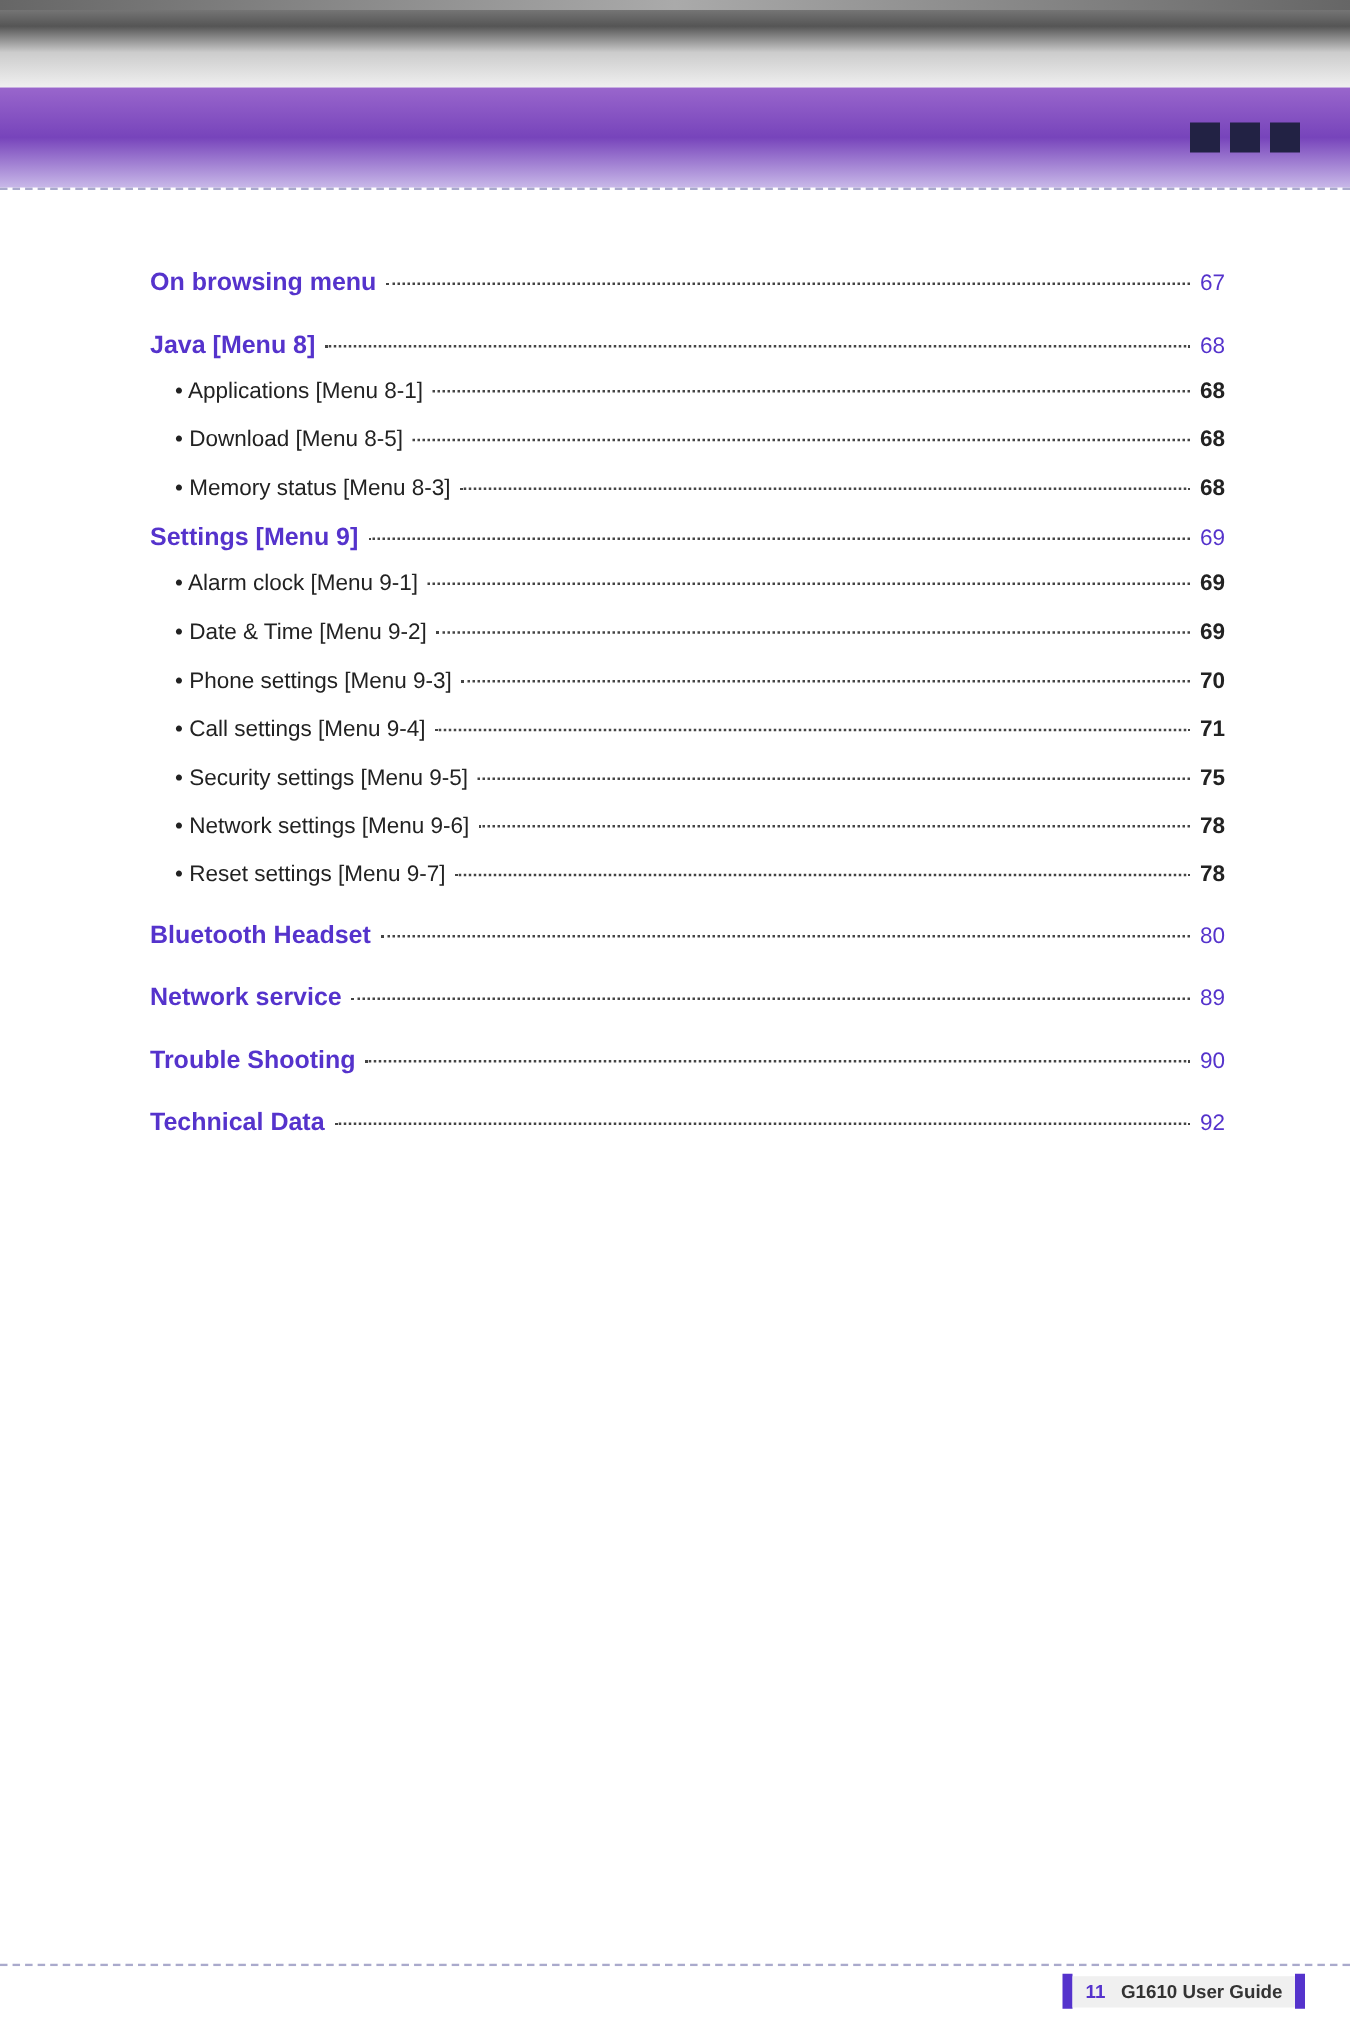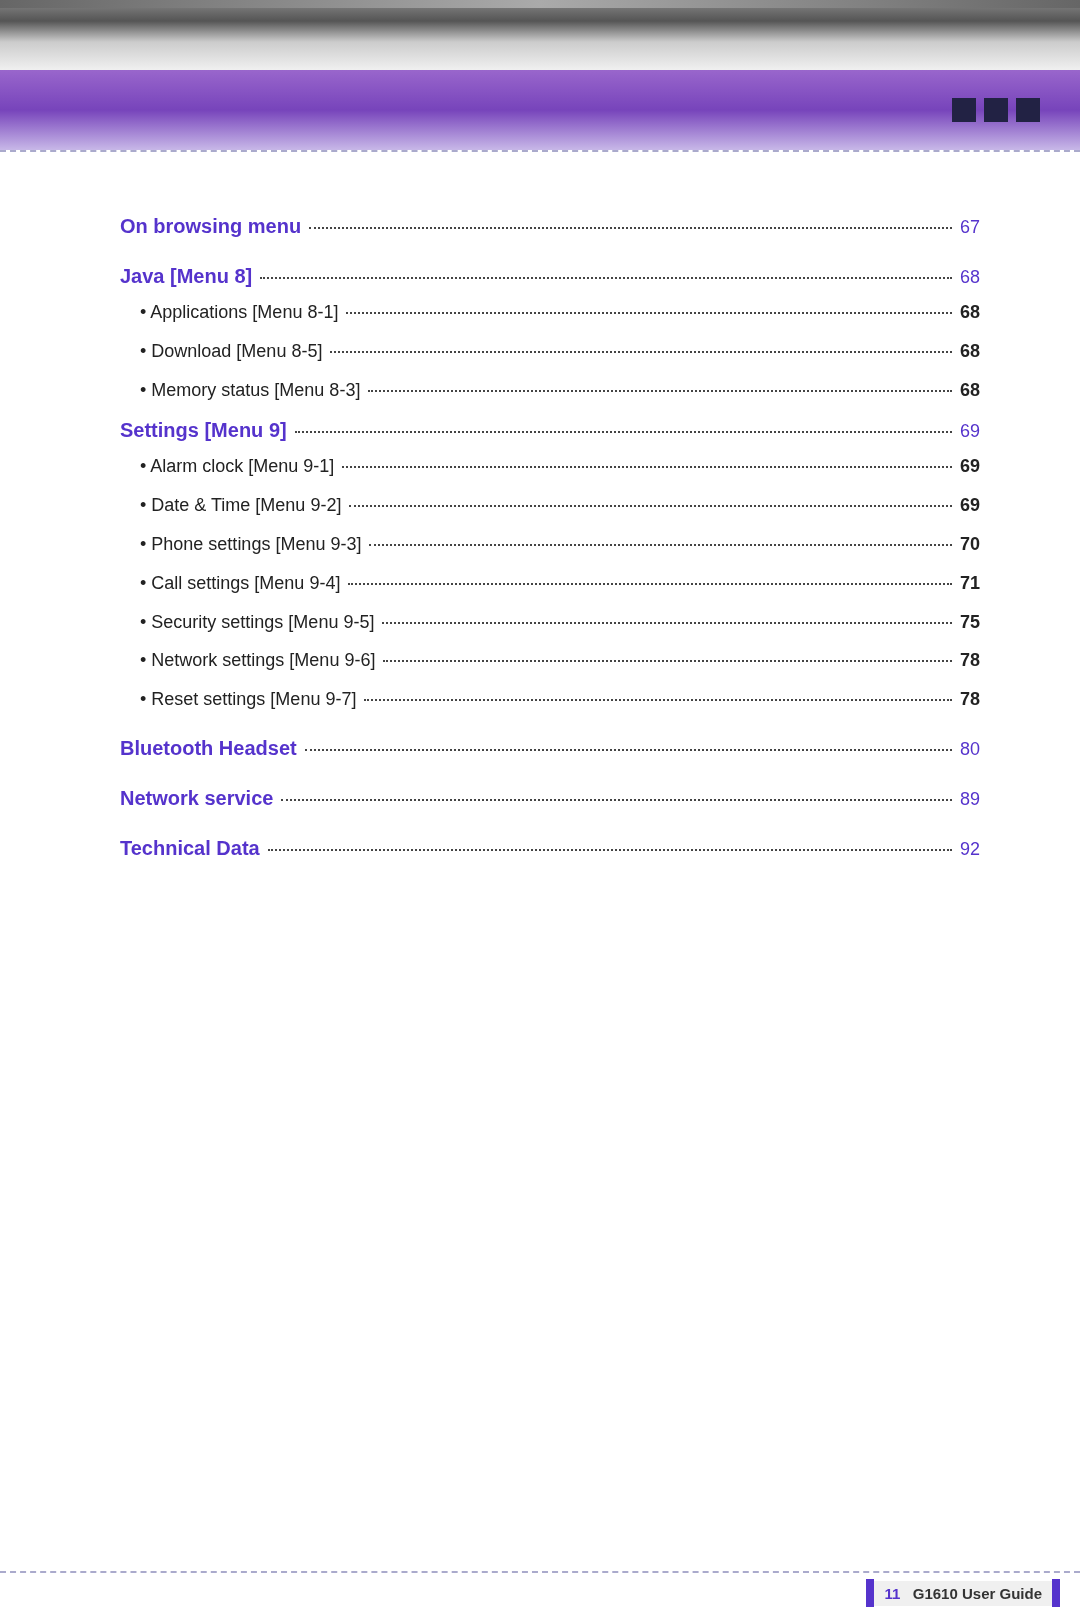--- a/index.html
+++ b/index.html
@@ -137,21 +137,21 @@
     .footer-dashed {
       border-top: 2px dashed #aaaacc;
       width: 100%;
     }
 
     .footer-bar {
       height: 40px;
       display: flex;
       align-items: center;
       justify-content: flex-end;
-      padding-right: 20px;
+      padding-right: 36px;
       background: #fff;
     }
 
     .footer-content {
       display: flex;
       align-items: center;
       gap: 0;
     }
 
     .footer-accent-left {
@@ -280,20 +280,25 @@
     <span class="toc-dots"></span>
     <span class="toc-page purple-page">80</span>
   </div>
 
   <div class="toc-entry section-header">
     <span class="toc-label purple-heading">Network service</span>
     <span class="toc-dots"></span>
     <span class="toc-page purple-page">89</span>
   </div>
 
+  <div class="toc-entry section-header">
+    <span class="toc-label purple-heading">Trouble Shooting</span>
+    <span class="toc-dots"></span>
+    <span class="toc-page purple-page">90</span>
+  </div>
 
   <div class="toc-entry section-header">
     <span class="toc-label purple-heading">Technical Data</span>
     <span class="toc-dots"></span>
     <span class="toc-page purple-page">92</span>
   </div>
 
 </div>
 
 <div class="footer">

